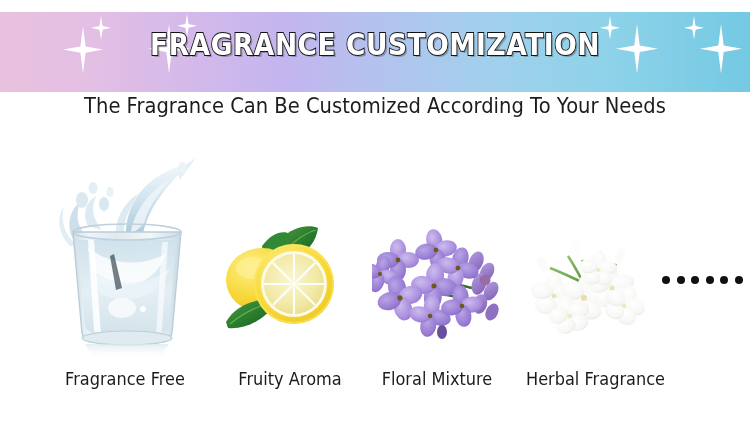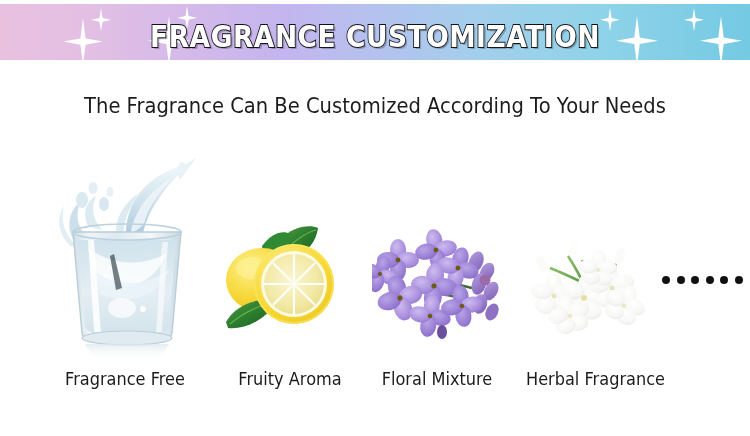--- a/index.html
+++ b/index.html
@@ -6,22 +6,22 @@
   html, body {
     width: 750px; height: 436px;
     background: #ffffff;
     font-family: "Liberation Sans", sans-serif;
     overflow: hidden;
   }
   #page { position: relative; width: 750px; height: 436px; background: #fff; }
 
   
   .banner {
-    position: absolute; left: 0; top: 4px;
-    width: 750px; height: 56px;
+    position: absolute; left: 0; top: 12px;
+    width: 750px; height: 80px;
     background: linear-gradient(90deg,
         #e9c1df 0%,
         #e3bfe4 12%,
         #d3b9ea 26%,
         #c3b5ef 38%,
         #b4c2ee 50%,
         #a3cfec 64%,
         #8fd3e9 80%,
         #74c9e3 100%);
     overflow: hidden;

